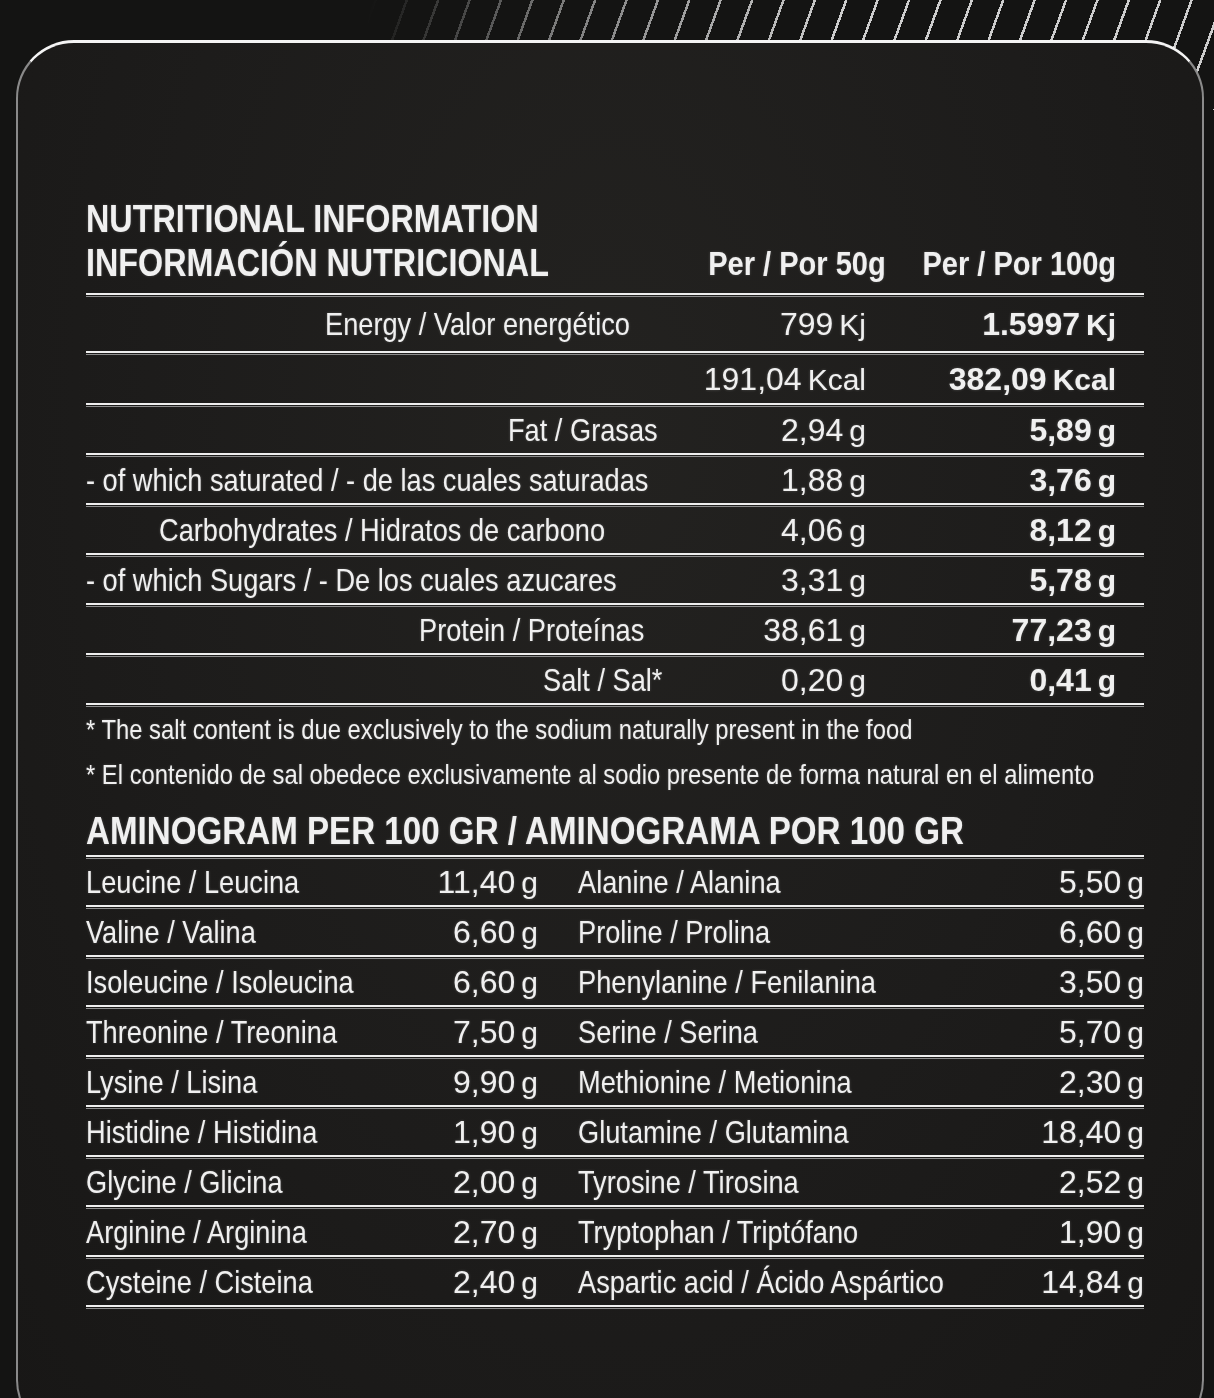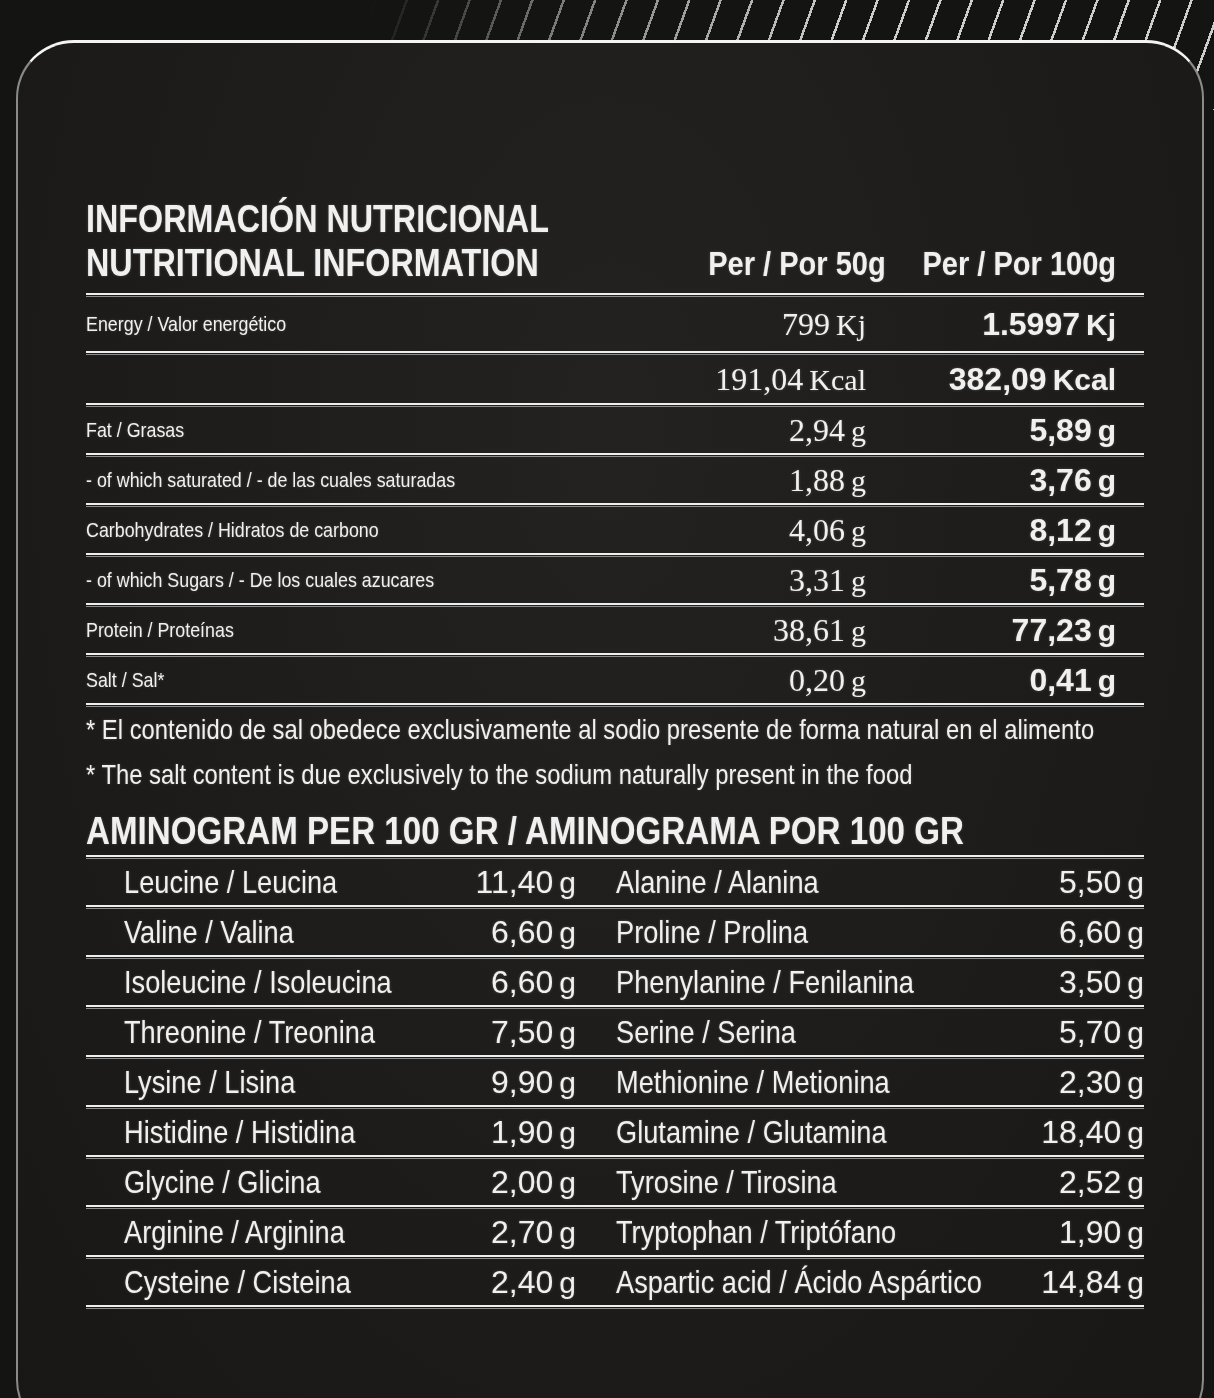--- a/index.html
+++ b/index.html
@@ -43,48 +43,48 @@
   
   .head{display:grid;grid-template-columns:1fr 200px 260px;align-items:end;height:92px;margin-bottom:8px;}
   .titles{line-height:44px;font-weight:bold;font-size:38px;letter-spacing:0px;}
   .colhead{font-weight:bold;font-size:33px;text-align:right;padding:0 18px 2px 0;margin-top:7px;}
   .colhead.c100{padding-right:28px;}
 
   
   .nrow{display:grid;grid-template-columns:1fr 200px 260px;align-items:center;height:46px;min-width:0;}
   .nrow.tall{height:54px;}
   .nrow.kcal{height:48px;}
-  .nrow .lbl{font-size:21px;min-width:0;}
+  .nrow .lbl{font-size:32px;min-width:0;text-align:right;}
   .val{display:flex;justify-content:flex-end;align-items:baseline;font-size:32px;}
-  .val.v50{padding-right:18px;font-family:Liberation Serif, serif;}
+  .val.v50{padding-right:18px;}
   .val.v100{padding-right:28px;font-weight:bold;}
   .val .unit{margin-left:6px;font-size:30px;}
 
   
   .foot{font-size:28px;height:45px;display:flex;align-items:center;}
   .foot:first-of-type{margin-top:8px;}
 
   
   .amino-title{margin-top:12px;height:46px;display:flex;align-items:flex-start;
     font-weight:bold;font-size:39px;}
-  .arow{display:grid;grid-template-columns:310px 142px 40px 1fr 184px;align-items:center;height:46px;min-width:0;margin-left:38px;}
+  .arow{display:grid;grid-template-columns:310px 142px 40px 1fr 184px;align-items:center;height:46px;min-width:0;}
   .arow .lbl{font-size:32px;min-width:0;}
 </style>
 </head>
 <body>
 
 <div class="scene">
   <div class="stripes"></div>
 
   <div class="panel">
 
     <div class="head">
       <div class="titles glow">
+        <div><span class="cond">NUTRITIONAL INFORMATION</span></div>
         <div><span class="cond">INFORMACIÓN NUTRICIONAL</span></div>
-        <div><span class="cond">NUTRITIONAL INFORMATION</span></div>
       </div>
       <div class="colhead glow"><span class="condR">Per / Por 50g</span></div>
       <div class="colhead c100 glow"><span class="condR">Per / Por 100g</span></div>
     </div>
     <div class="sep"></div>
 
     <div class="nrow tall">
       <div class="lbl glow"><span class="cond">Energy / Valor energético</span></div>
       <div class="val v50 glow">
           <span class="num">799</span>
@@ -182,24 +182,24 @@
           <span class="unit">g</span>
         </div>
       <div class="val v100 glow">
           <span class="num">0,41</span>
           <span class="unit">g</span>
         </div>
     </div>
     <div class="sep"></div>
 
     <div class="foot glow">
-        <span class="cond">* El contenido de sal obedece exclusivamente al sodio presente de forma natural en el alimento</span>
+        <span class="cond">* The salt content is due exclusively to the sodium naturally present in the food</span>
       </div>
     <div class="foot glow">
-        <span class="cond">* The salt content is due exclusively to the sodium naturally present in the food</span>
+        <span class="cond">* El contenido de sal obedece exclusivamente al sodio presente de forma natural en el alimento</span>
       </div>
 
     <div class="amino-title glow">
         <span class="cond">AMINOGRAM PER 100 GR / AMINOGRAMA POR 100 GR</span>
       </div>
     <div class="sep"></div>
 
     <div class="arow">
       <div class="lbl glow"><span class="cond">Leucine / Leucina</span></div>
       <div class="val glow">

